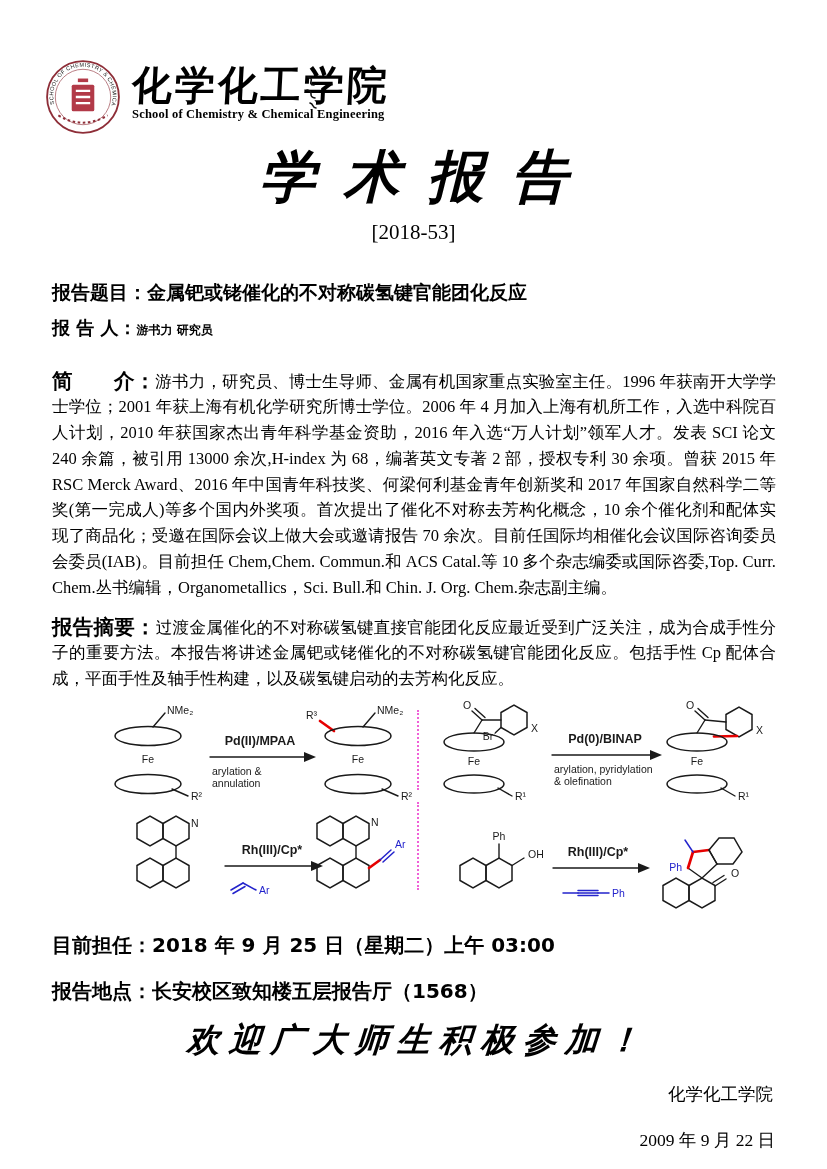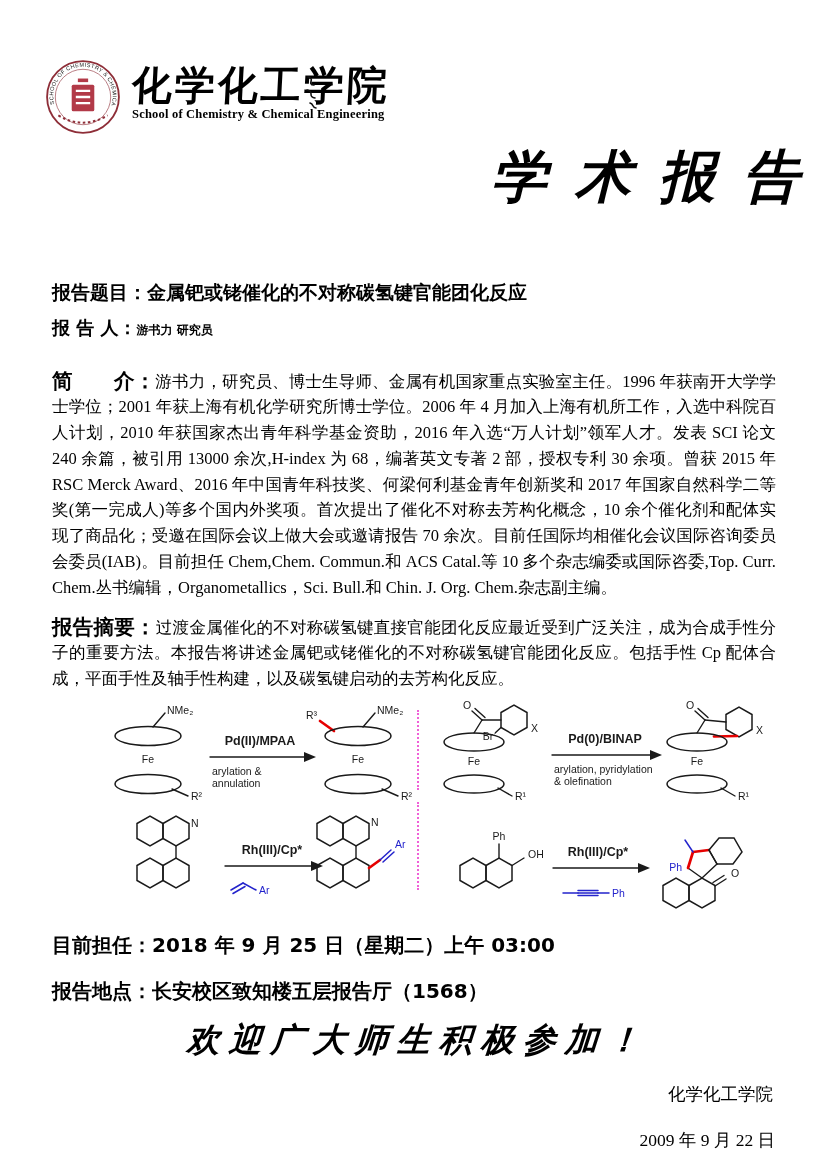--- a/index.html
+++ b/index.html
@@ -12,21 +12,21 @@
 
   
   .header { position:absolute; left:44px; top:58px; height:80px; display:flex; align-items:flex-start; }
   .seal-wrap { width:78px; height:78px; flex:0 0 auto; }
   .org-names { margin-left:10px; padding-top:6px; }
   .org-zh { font-family:"DejaVu Sans", sans-serif; font-weight:bold; font-size:40px; line-height:42px; letter-spacing:3px; transform:skewX(-3deg); }
   .org-en { font-family:"Liberation Serif", serif; font-weight:bold; font-size:12.5px; line-height:14px; letter-spacing:0.2px; margin-top:1px; }
   .sig-mark { position:absolute; left:258px; top:16px; }
 
   
-  .doc-title { position:absolute; top:140px; left:0; width:100%; text-align:right;
+  .doc-title { position:absolute; top:140px; left:0; width:100%; text-align:center;
     font-family:"DejaVu Sans", sans-serif; font-weight:bold; font-style:italic;
     font-size:56px; letter-spacing:28px; padding-left:28px; box-sizing:border-box; }
   .report-no { position:absolute; top:220px; left:0; width:100%; text-align:center;
     font-family:"Liberation Serif", serif; font-size:21px; }
 
   
   .line { position:absolute; left:52px; font-family:"DejaVu Sans", sans-serif; font-weight:bold; white-space:nowrap; }
   .topic-line   { top:280px; font-size:19px; }
   .speaker-line { top:316px; font-size:18px; }
   .speaker-line .val { font-size:12px; }
@@ -90,20 +90,21 @@
     <div class="org-names">
       <div class="org-zh">化学化工学院</div>
       <div class="org-en">School of Chemistry &amp; Chemical Engineering</div>
       <svg class="sig-mark" width="22" height="36" viewBox="0 0 22 36">
         <path d="M6 3 C 14 5, 4 10, 12 11 M5 16 C 13 17, 5 23, 13 24 M8 29 c 4 1, 2 5, 6 5" stroke="#111" stroke-width="1.6" fill="none" stroke-linecap="round"></path>
       </svg>
     </div>
   </div>
 
   <div class="doc-title">学术报告</div>
+  <div class="report-no">[2018-53]</div>
 
   <div class="line topic-line">
     <span class="lbl">报告题目：</span><span class="val">金属钯或铑催化的不对称碳氢键官能团化反应</span>
   </div>
   <div class="line speaker-line">
     <span class="lbl">报 告 人：</span><span class="val">游书力 研究员</span>
   </div>
 
   <p class="para bio-para"><span class="plabel">简　　介：</span><span>游书力，研究员、博士生导师、金属有机国家重点实验室主任。1996 年获南开大学学士学位；2001 年获上海有机化学研究所博士学位。2006 年 4 月加入上海有机所工作，入选中科院百人计划，2010 年获国家杰出青年科学基金资助，2016 年入选“万人计划”领军人才。发表 SCI 论文 240 余篇，被引用 13000 余次,H-index 为 68，编著英文专著 2 部，授权专利 30 余项。曾获 2015 年 RSC Merck Award、2016 年中国青年科技奖、何梁何利基金青年创新奖和 2017 年国家自然科学二等奖(第一完成人)等多个国内外奖项。首次提出了催化不对称去芳构化概念，10 余个催化剂和配体实现了商品化；受邀在国际会议上做大会或邀请报告 70 余次。目前任国际均相催化会议国际咨询委员会委员(IAB)。目前担任 Chem,Chem. Commun.和 ACS Catal.等 10 多个杂志编委或国际咨委,Top. Curr. Chem.丛书编辑，Organometallics，Sci. Bull.和 Chin. J. Org. Chem.杂志副主编。</span></p>
 

